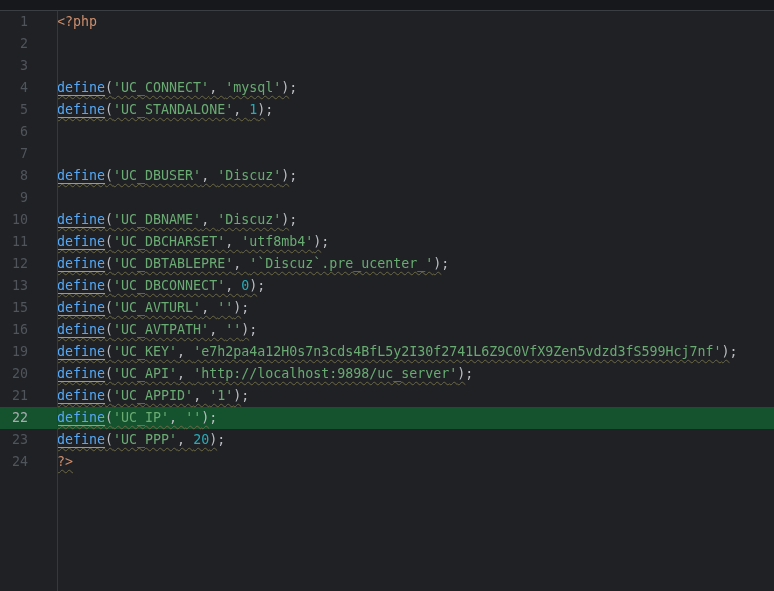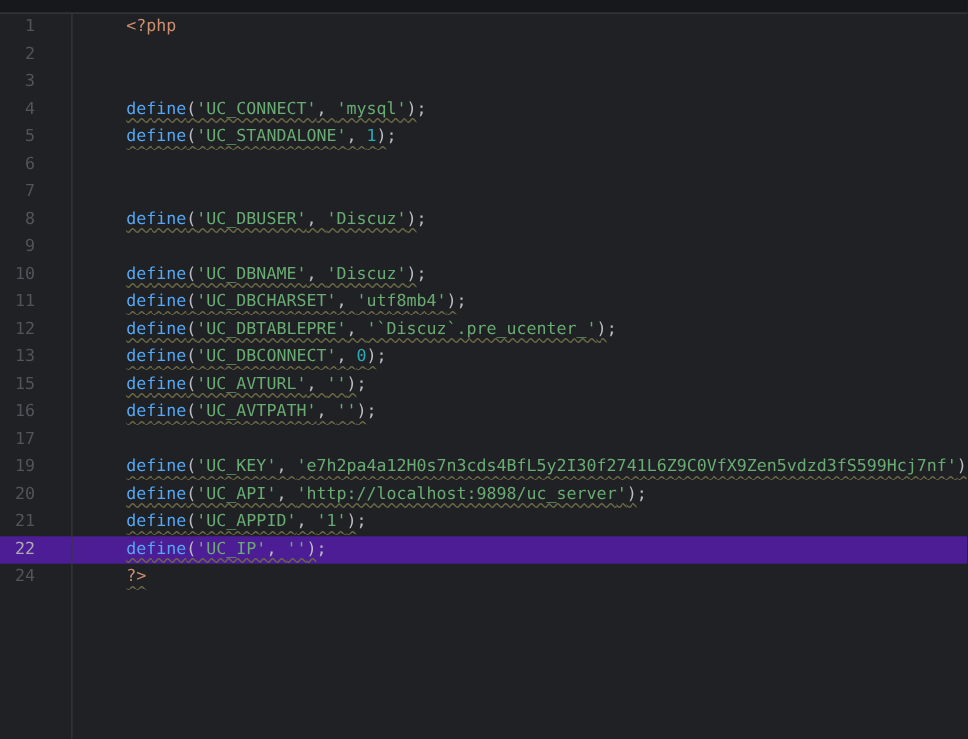--- a/index.html
+++ b/index.html
@@ -13,29 +13,29 @@
   .editor{position:relative;height:580px;overflow:hidden;}
   
   .editor::after{
     content:"";position:absolute;left:57px;top:0;bottom:0;width:1px;
     background:#35383C;
   }
   .line{
     display:flex;height:22px;line-height:22px;
     font-size:13.3px;white-space:pre;
   }
-  .line.active{background:#4c1d95;}
+  .line.active{background:#14532d;}
   .gutter{
     flex:0 0 57px;width:57px;box-sizing:border-box;
     text-align:right;padding-right:29px;
     color:#50555C;user-select:none;
   }
   .line.active .gutter{color:#A9ABB0;}
-  .code{padding-left:20px;color:#BCBEC4;margin-left:24px;}
-  .tok-fn{color:#56A8F5;}
+  .code{padding-left:0;color:#BCBEC4;}
+  .tok-fn{color:#56A8F5;text-decoration:underline;}
   .tok-str{color:#6AAB73;}
   .tok-num{color:#2AACB8;}
   .tok-p{color:#BCBEC4;}
   .tok-tag{color:#CF8E6D;}
   .tok-url{
     color:#6AAB73;
     text-decoration-style:solid;
     text-decoration-color:#6AAB73;
     text-decoration-thickness:1px;
     text-underline-offset:2px;
@@ -62,20 +62,20 @@
       <div class="line"><span class="gutter">6</span><span class="code"></span></div>
       <div class="line"><span class="gutter">7</span></div>
       <div class="line"><span class="gutter">8</span><span class="code"><span class="wavy"><span class="tok-fn">define</span><span class="tok-p">(</span><span class="tok-str">'UC_DBUSER'</span><span class="tok-p">, </span><span class="tok-str">'Discuz'</span><span class="tok-p">)</span></span><span class="tok-p">;</span></span></div>
       <div class="line"><span class="gutter">9</span></div>
       <div class="line"><span class="gutter">10</span><span class="code"><span class="wavy"><span class="tok-fn">define</span><span class="tok-p">(</span><span class="tok-str">'UC_DBNAME'</span><span class="tok-p">, </span><span class="tok-str">'Discuz'</span><span class="tok-p">)</span></span><span class="tok-p">;</span></span></div>
       <div class="line"><span class="gutter">11</span><span class="code"><span class="wavy"><span class="tok-fn">define</span><span class="tok-p">(</span><span class="tok-str">'UC_DBCHARSET'</span><span class="tok-p">, </span><span class="tok-str">'utf8mb4'</span><span class="tok-p">)</span></span><span class="tok-p">;</span></span></div>
       <div class="line"><span class="gutter">12</span><span class="code"><span class="wavy"><span class="tok-fn">define</span><span class="tok-p">(</span><span class="tok-str">'UC_DBTABLEPRE'</span><span class="tok-p">, </span><span class="tok-str">'`Discuz`.pre_ucenter_'</span><span class="tok-p">)</span></span><span class="tok-p">;</span></span></div>
       <div class="line"><span class="gutter">13</span><span class="code"><span class="wavy"><span class="tok-fn">define</span><span class="tok-p">(</span><span class="tok-str">'UC_DBCONNECT'</span><span class="tok-p">, </span><span class="tok-num">0</span><span class="tok-p">)</span></span><span class="tok-p">;</span></span></div>
       <div class="line"><span class="gutter">15</span><span class="code"><span class="wavy"><span class="tok-fn">define</span><span class="tok-p">(</span><span class="tok-str">'UC_AVTURL'</span><span class="tok-p">, </span><span class="tok-str">''</span><span class="tok-p">)</span></span><span class="tok-p">;</span></span></div>
       <div class="line"><span class="gutter">16</span><span class="code"><span class="wavy"><span class="tok-fn">define</span><span class="tok-p">(</span><span class="tok-str">'UC_AVTPATH'</span><span class="tok-p">, </span><span class="tok-str">''</span><span class="tok-p">)</span></span><span class="tok-p">;</span></span></div>
-      <div class="line"><span class="gutter">17</span><span class="code"></span></div>
       <div class="line"><span class="gutter">19</span><span class="code"><span class="wavy"><span class="tok-fn">define</span><span class="tok-p">(</span><span class="tok-str">'UC_KEY'</span><span class="tok-p">, </span><span class="tok-str">'e7h2pa4a12H0s7n3cds4BfL5y2I30f2741L6Z9C0VfX9Zen5vdzd3fS599Hcj7nf'</span><span class="tok-p">)</span></span><span class="tok-p">;</span></span></div>
       <div class="line"><span class="gutter">20</span><span class="code"><span class="wavy"><span class="tok-fn">define</span><span class="tok-p">(</span><span class="tok-str">'UC_API'</span><span class="tok-p">, </span><span class="tok-str">'</span><span class="tok-url">http://localhost:9898/uc_server</span><span class="tok-str">'</span><span class="tok-p">)</span></span><span class="tok-p">;</span></span></div>
       <div class="line"><span class="gutter">21</span><span class="code"><span class="wavy"><span class="tok-fn">define</span><span class="tok-p">(</span><span class="tok-str">'UC_APPID'</span><span class="tok-p">, </span><span class="tok-str">'1'</span><span class="tok-p">)</span></span><span class="tok-p">;</span></span></div>
       <div class="line active"><span class="gutter">22</span><span class="code"><span class="wavy"><span class="tok-fn">define</span><span class="tok-p">(</span><span class="tok-str">'UC_IP'</span><span class="tok-p">, </span><span class="tok-str">''</span><span class="tok-p">)</span></span><span class="tok-p">;</span></span></div>
+      <div class="line"><span class="gutter">23</span><span class="code"><span class="wavy"><span class="tok-fn">define</span><span class="tok-p">(</span><span class="tok-str">'UC_PPP'</span><span class="tok-p">, </span><span class="tok-num">20</span><span class="tok-p">)</span></span><span class="tok-p">;</span></span></div>
       <div class="line"><span class="gutter">24</span><span class="code"><span class="wavy"><span class="tok-tag">?&gt;</span></span></span></div>
     </div>
 </div>
 
 </body></html>

